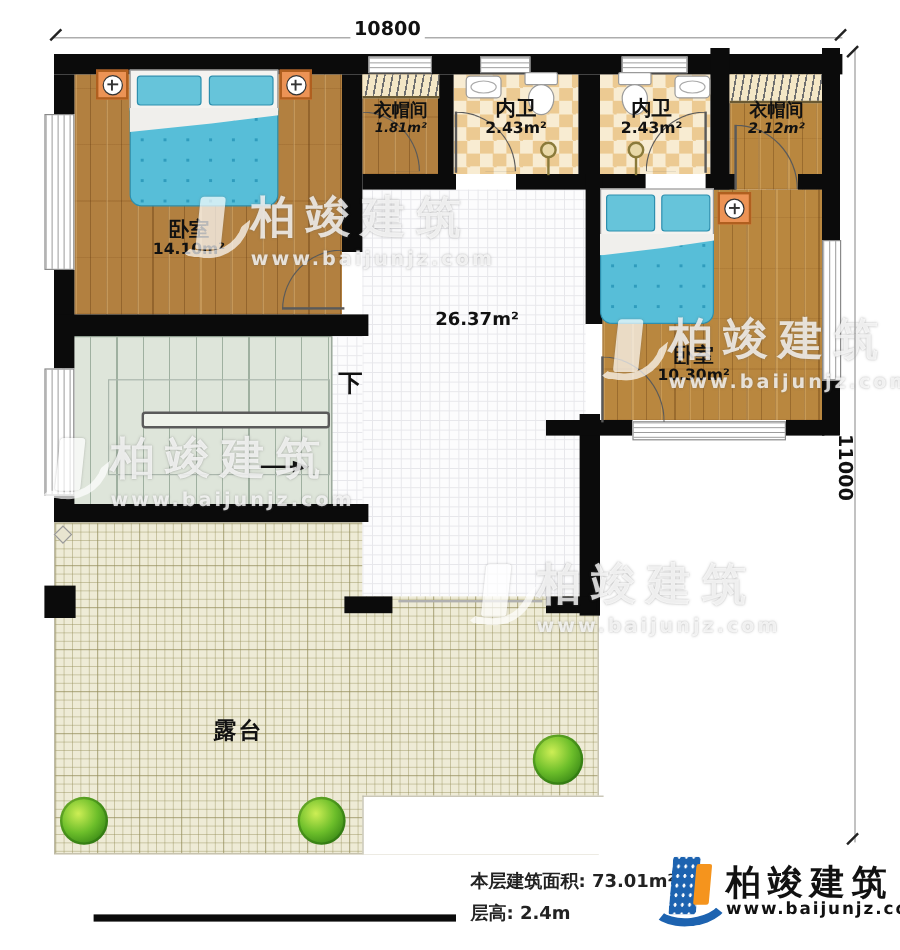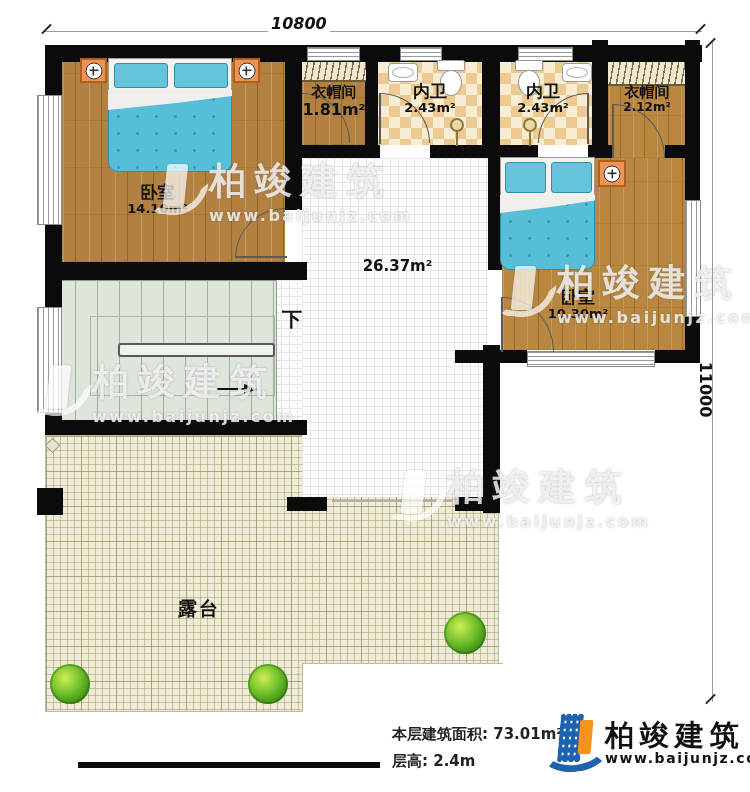--- a/index.html
+++ b/index.html
@@ -223,33 +223,33 @@
   <div class="abs leaf" style="left:612px;top:104px;width:2px;height:54px;"></div>
   <div class="abs arc tr" style="left:502px;top:297px;width:52px;height:55px;"></div>
   <div class="abs leaf" style="left:501px;top:297px;width:2px;height:55px;"></div>
 
   <div class="abs rlabel" style="left:95px;top:183px;width:125px;">
     <span class="rname" style="font-size:17px;">卧室</span>
     <span class="rarea" style="font-size:13px;">14.10m²</span>
   </div>
   <div class="abs rlabel" style="left:300px;top:84px;width:68px;">
     <span class="rname" style="font-size:15px;">衣帽间</span>
-    <span class="rarea" style="font-size:16px;">1.81m²</span>
+    <span class="rarea" style="font-size:11px;font-style:italic;">1.81m²</span>
   </div>
   <div class="abs rlabel" style="left:388px;top:82px;width:84px;">
     <span class="rname" style="font-size:17px;">内卫</span>
     <span class="rarea" style="font-size:13px;">2.43m²</span>
   </div>
   <div class="abs rlabel" style="left:500px;top:82px;width:86px;">
     <span class="rname" style="font-size:17px;">内卫</span>
     <span class="rarea" style="font-size:13px;">2.43m²</span>
   </div>
   <div class="abs rlabel" style="left:606px;top:84px;width:82px;">
     <span class="rname" style="font-size:15px;">衣帽间</span>
-    <span class="rarea" style="font-size:12px;">2.12m²</span>
+    <span class="rarea" style="font-size:12px;font-style:italic;">2.12m²</span>
   </div>
   <div class="abs rlabel" style="left:508px;top:288px;width:140px;">
     <span class="rname" style="font-size:17px;">卧室</span>
     <span class="rarea" style="font-size:13px;">10.30m²</span>
   </div>
   <div class="abs rlabel" style="left:340px;top:258px;width:115px;font-size:15px;">26.37m²</div>
   <div class="abs biglabel" style="left:282px;top:306px;font-size:20px;">下</div>
   <div class="abs biglabel" style="left:178px;top:596px;font-size:19px;letter-spacing:2px;">露台</div>
 
   <div class="abs wm" style="left:155px;top:156px;">
@@ -269,21 +269,21 @@
   </div>
   <div class="abs wm" style="left:393px;top:462px;">
     <span class="wm-ico"></span>
     <span class="wm-txt"><span class="wm-name">柏竣建筑</span>
     <span class="wm-url" style="display:block;">www.baijunjz.com</span></span>
   </div>
 
   <div class="abs dimline" style="left:45px;top:31px;width:657px;height:1px;"></div>
   <div class="abs tick" style="left:40px;top:28px;"></div>
   <div class="abs tick" style="left:694px;top:28px;"></div>
-  <div class="abs dimtext" style="left:268px;top:14px;font-style:italic;">10800</div>
+  <div class="abs dimtext" style="left:292px;top:14px;">10800</div>
   <div class="abs dimline" style="left:712px;top:40px;width:1px;height:662px;"></div>
   <div class="abs tick" style="left:704px;top:42px;"></div>
   <div class="abs tick" style="left:704px;top:698px;"></div>
   <div class="abs dimtext" style="left:674px;top:380px;width:56px;text-align:center;transform:rotate(90deg);background:transparent;">11000</div>
 
   <div class="abs underbar" style="left:78px;top:762px;width:302px;height:6px;"></div>
   <div class="abs info" style="left:392px;top:725px;">
     <span>本层建筑面积:</span>
     <span>73.01m²</span>
   </div>

